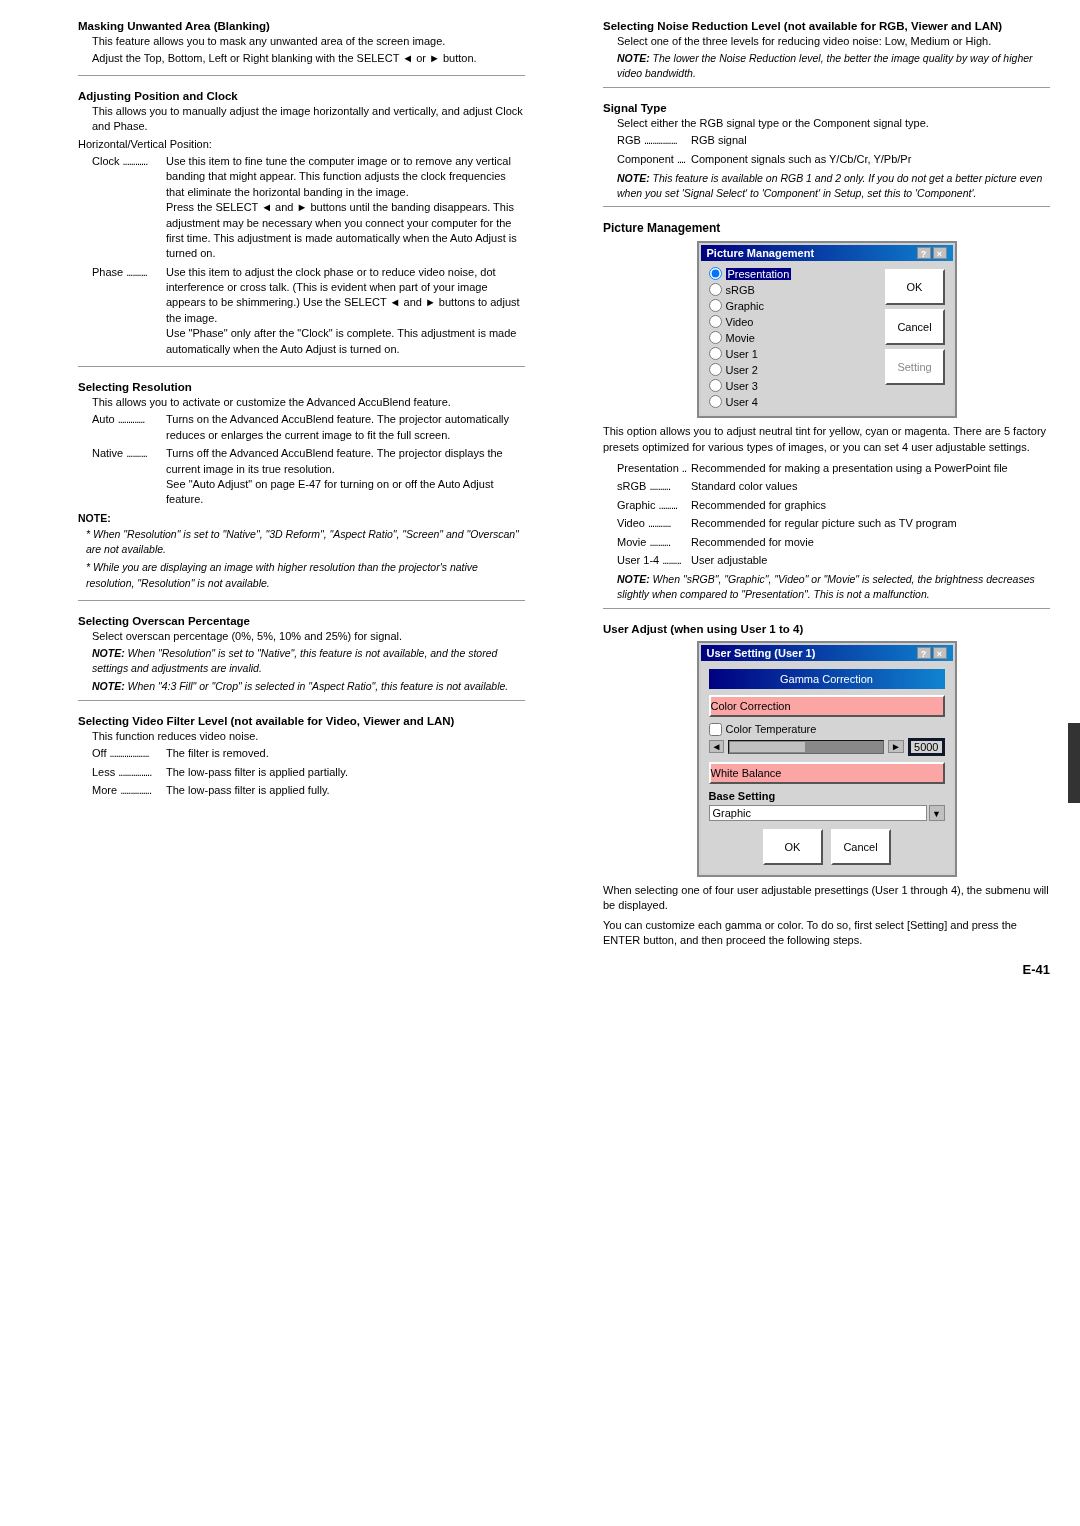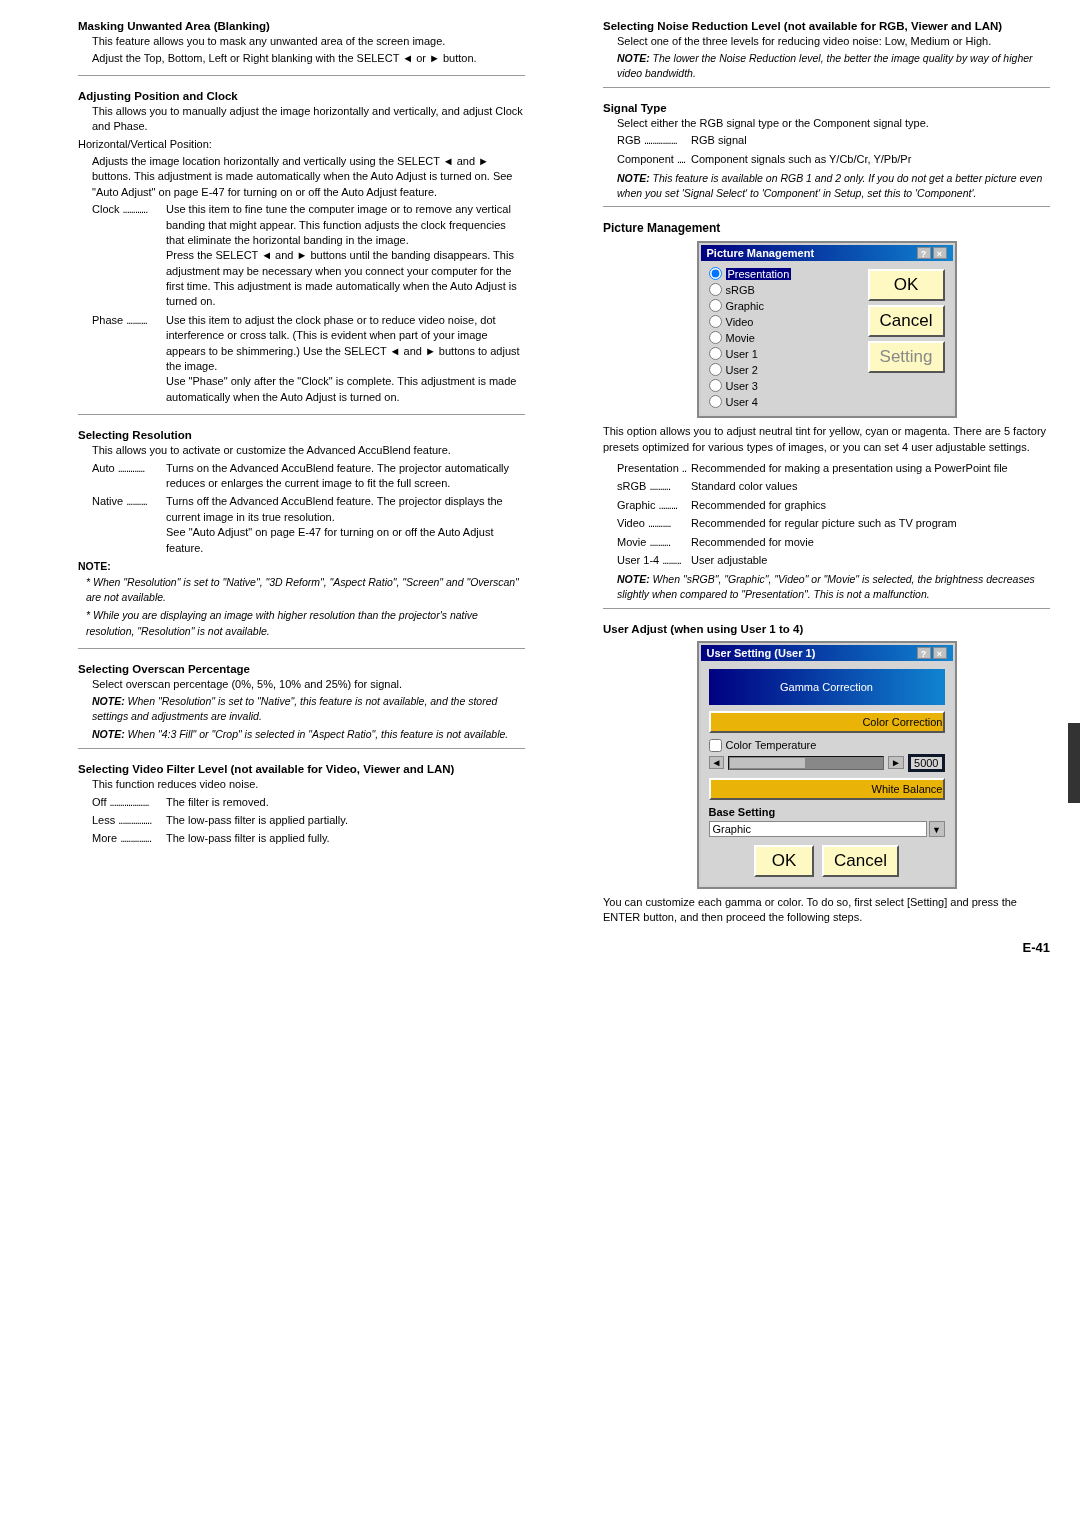--- a/index.html
+++ b/index.html
@@ -137,27 +137,27 @@
     }
     .radio-item input[type="radio"] {
       margin: 0;
     }
     .radio-selected {
       background: #000080;
       color: white;
       padding: 0 2px;
     }
     .win-button {
-      background: #fef9c3;
+      background: #ffffff;
       border-top: 2px solid #fff;
       border-left: 2px solid #fff;
       border-right: 2px solid #555;
       border-bottom: 2px solid #555;
-      font-size: 17px;
-      padding: 4px 10px;
+      font-size: 11px;
+      padding: 10px 10px;
       min-width: 60px;
       cursor: default;
       text-align: center;
     }
     .win-button.disabled {
       color: #888;
     }
     
     .bold-heading {
       font-weight: bold;
@@ -173,37 +173,37 @@
       padding: 2px;
     }
     .user-dialog-body {
       background: #d4d4d4;
       padding: 8px;
       display: flex;
       flex-direction: column;
       gap: 6px;
     }
     .user-dialog-button {
-      background: #eab308;
+      background: #fca5a5;
       border-top: 2px solid #fff;
       border-left: 2px solid #fff;
       border-right: 2px solid #555;
       border-bottom: 2px solid #555;
       font-size: 11px;
       padding: 3px 0;
-      text-align: right;
+      text-align: left;
       cursor: default;
       width: 100%;
     }
     .gamma-button {
       background: linear-gradient(to right, #000080, #1084d0);
       color: white;
       border: none;
       font-size: 11px;
-      padding: 12px 0;
+      padding: 4px 0;
       text-align: center;
       width: 100%;
     }
     .color-temp-row {
       display: flex;
       align-items: center;
       gap: 4px;
     }
     .checkbox-item {
       display: flex;
@@ -296,21 +296,20 @@
     <div class="underline-section">
       <div class="section-heading">Masking Unwanted Area (Blanking)</div>
       <div class="section-text indent1">This feature allows you to mask any unwanted area of the screen image.</div>
       <div class="section-text indent1">Adjust the Top, Bottom, Left or Right blanking with the SELECT ◄ or ► button.</div>
     </div>
 
     <div class="underline-section">
       <div class="section-heading">Adjusting Position and Clock</div>
       <div class="section-text indent1">This allows you to manually adjust the image horizontally and vertically, and adjust Clock and Phase.</div>
       <div class="section-text">Horizontal/Vertical Position:</div>
-      <div class="section-text indent1">Adjusts the image location horizontally and vertically using the SE­LECT ◄ and ► buttons. This adjustment is made automatically when the Auto Adjust is turned on. See "Auto Adjust" on page E-47 for turning on or off the Auto Adjust feature.</div>
 
       <div class="def-item indent1">
         <span class="def-term">Clock <span class="dots">............</span></span>
         <span class="def-desc">Use this item to fine tune the computer image or to remove any vertical banding that might appear. This function adjusts the clock frequencies that eliminate the horizontal banding in the image.<br>Press the SELECT ◄ and ► buttons until the banding disappears. This adjustment may be necessary when you connect your computer for the first time. This adjustment is made automatically when the Auto Adjust is turned on.</span>
       </div>
 
       <div class="def-item indent1">
         <span class="def-term">Phase <span class="dots">..........</span></span>
         <span class="def-desc">Use this item to adjust the clock phase or to reduce video noise, dot interference or cross talk. (This is evident when part of your image appears to be shimmering.) Use the SELECT ◄ and ► buttons to adjust the image.<br>Use "Phase" only after the "Clock" is complete. This adjustment is made automatically when the Auto Adjust is turned on.</span>
       </div>
@@ -522,20 +521,21 @@
             </div>
           </div>
 
           <div class="dialog-bottom-buttons">
             <div class="win-button">OK</div>
             <div class="win-button">Cancel</div>
           </div>
         </div>
       </div>
 
+      <div class="section-text" style="margin-top:6px;">When selecting one of four user adjustable presettings (User 1 through 4), the submenu will be displayed.</div>
       <div class="section-text" style="margin-top:4px;">You can customize each gamma or color. To do so, first select [Setting] and press the ENTER button, and then proceed the following steps.</div>
     </div>
 
   </div>
 </div>
 
 <div class="right-edge-bar"></div>
 
 <div class="page-number">E-41</div>
 

